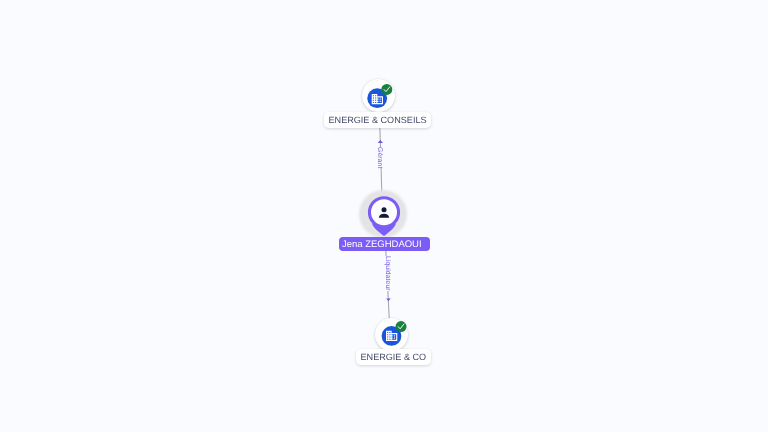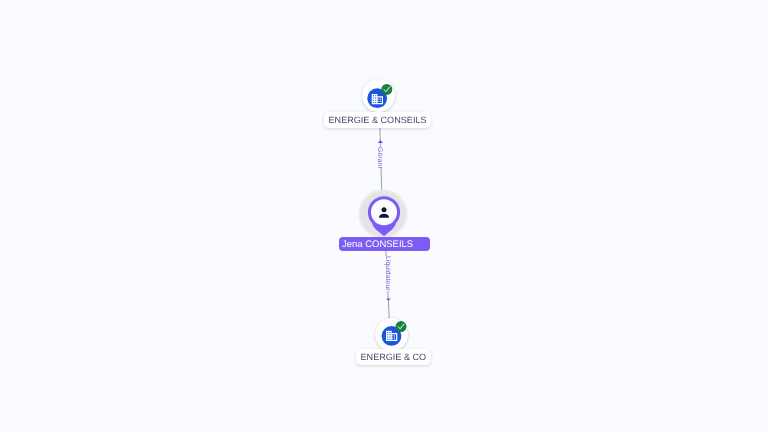--- a/index.html
+++ b/index.html
@@ -71,21 +71,21 @@
                C41.66 41.50 34.08 46.72 30.65 49.60
                A1.0 1.0 0 0 1 29.35 49.60
                C25.92 46.72 18.34 41.50 18.19 37.24 Z" fill="#7b5cf5"></path>
       <circle cx="30" cy="26.3" r="13" fill="#fdfdff"></circle>
       <g fill="#111a37">
         <circle cx="30" cy="23.8" r="2.5"></circle>
         <path d="M24.9 31.8 c0-2.7 2.3-4.0 5.1-4.0 s5.1 1.3 5.1 4.0 z"></path>
       </g>
     </svg>
   </div>
-  <div class="person-label" style="left:338.5px;top:236.6px;">Jena CONSEILS</div>
+  <div class="person-label" style="left:338.5px;top:236.6px;">Jena ZEGHDAOUI</div>
 
   <div style="position:absolute;left:375.1px;top:318.2px;width:33px;height:33px;">
     <div class="co-circle"></div>
     <svg width="44" height="44" viewBox="0 0 44 44" style="position:absolute;left:-5.5px;top:-5.5px;">
       <circle cx="21.5" cy="22.95" r="9.9" fill="#1a56db"></circle>
       <g fill="#ffffff" transform="translate(14.87,16.05) scale(0.565)">
         <path d="M12 7V3H2v18h20V7H12zM6 19H4v-2h2v2zm0-4H4v-2h2v2zm0-4H4V9h2v2zm0-4H4V5h2v2zm4 12H8v-2h2v2zm0-4H8v-2h2v2zm0-4H8V9h2v2zm0-4H8V5h2v2zm10 12h-8v-2h2v-2h-2v-2h2v-2h-2V9h8v10zm-2-8h-2v2h2v-2zm0 4h-2v2h2v-2z"></path>
       </g>
       <circle cx="31.0" cy="13.6" r="5.5" fill="#19803f"></circle>
       <path d="M28.3 13.8 L30.15 15.8 L34.0 11.0" fill="none" stroke="#ffffff" stroke-width="0.95" stroke-linecap="round" stroke-linejoin="round"></path>

